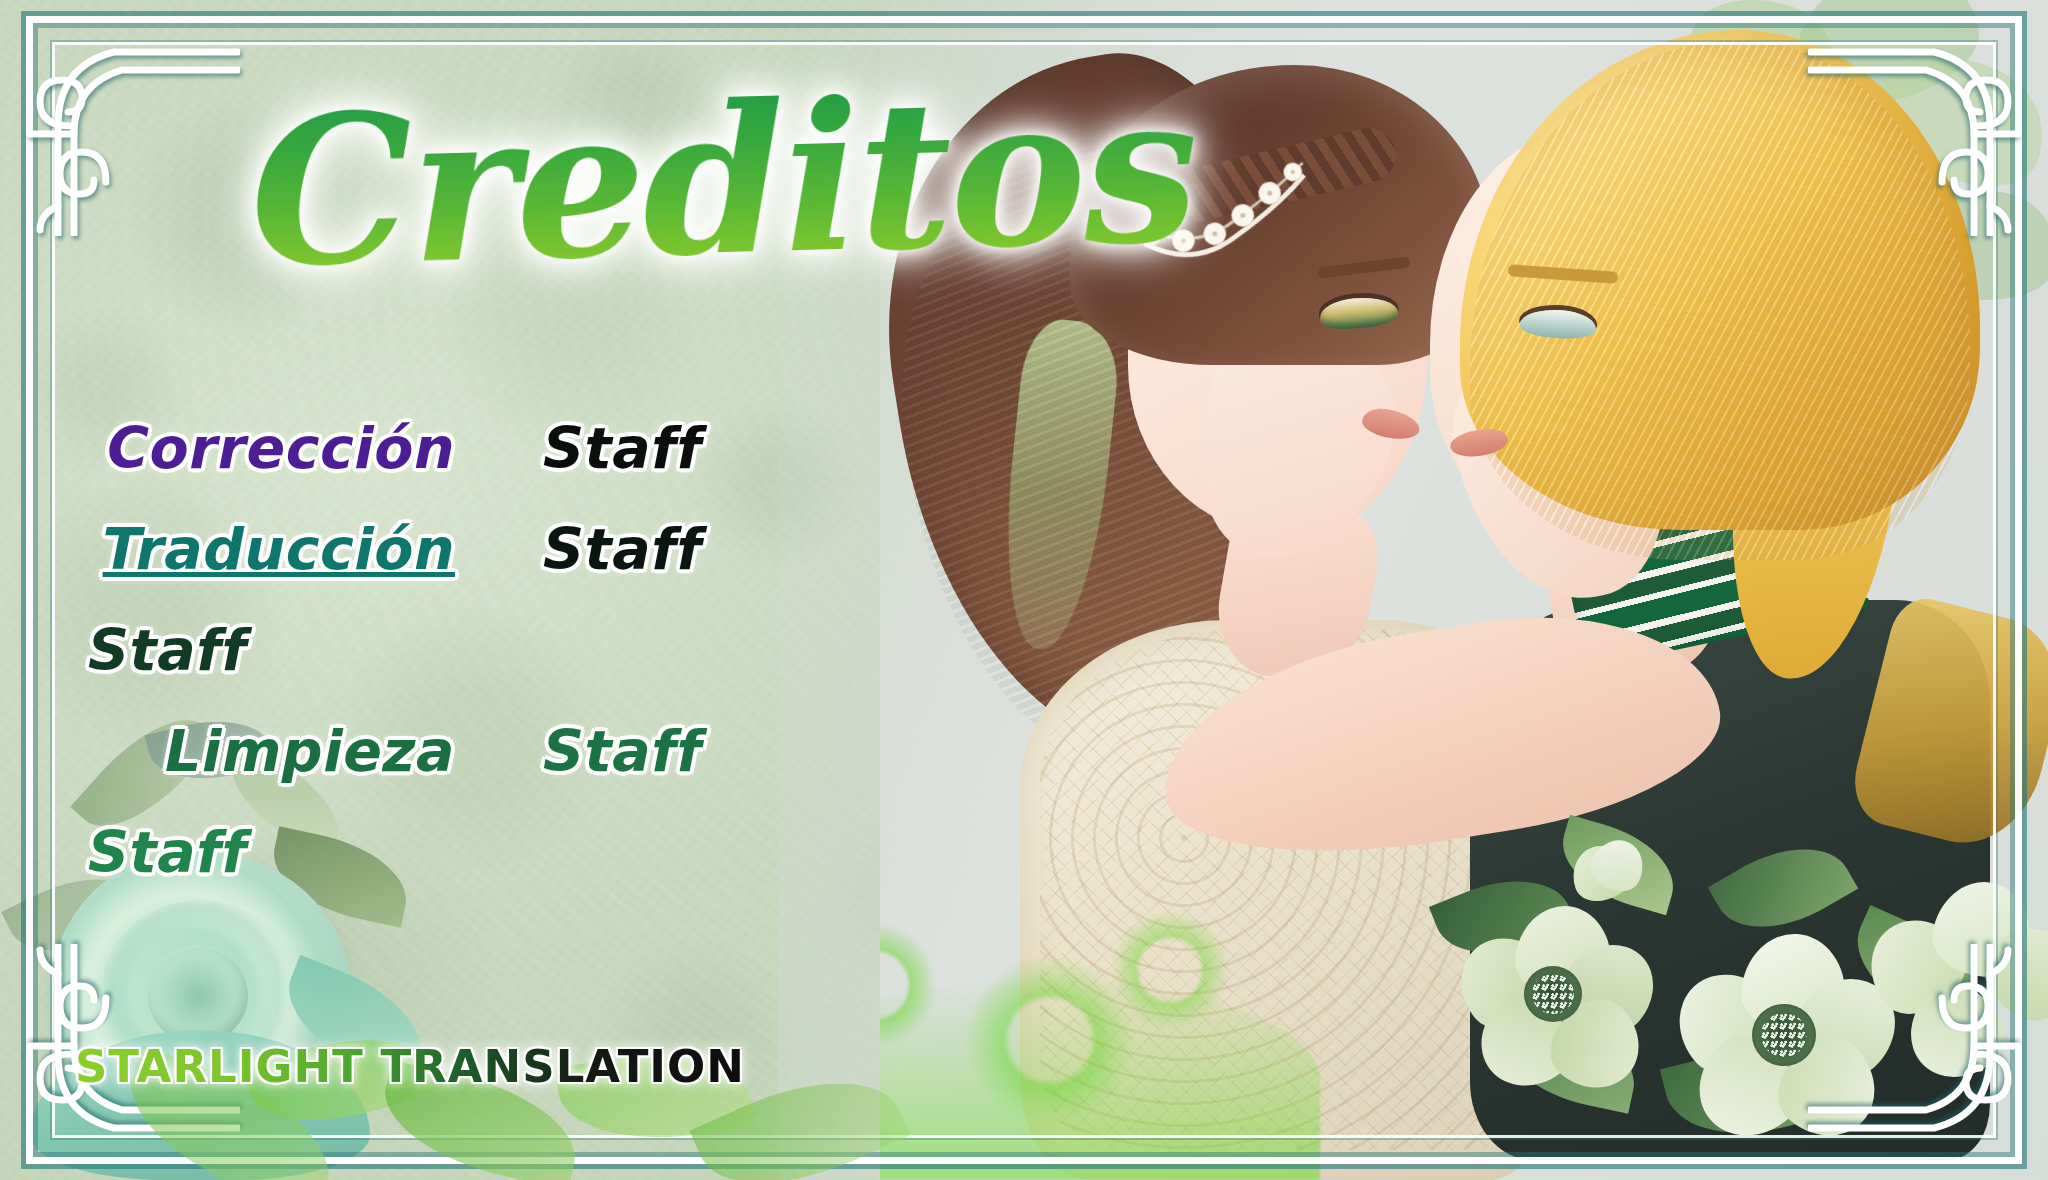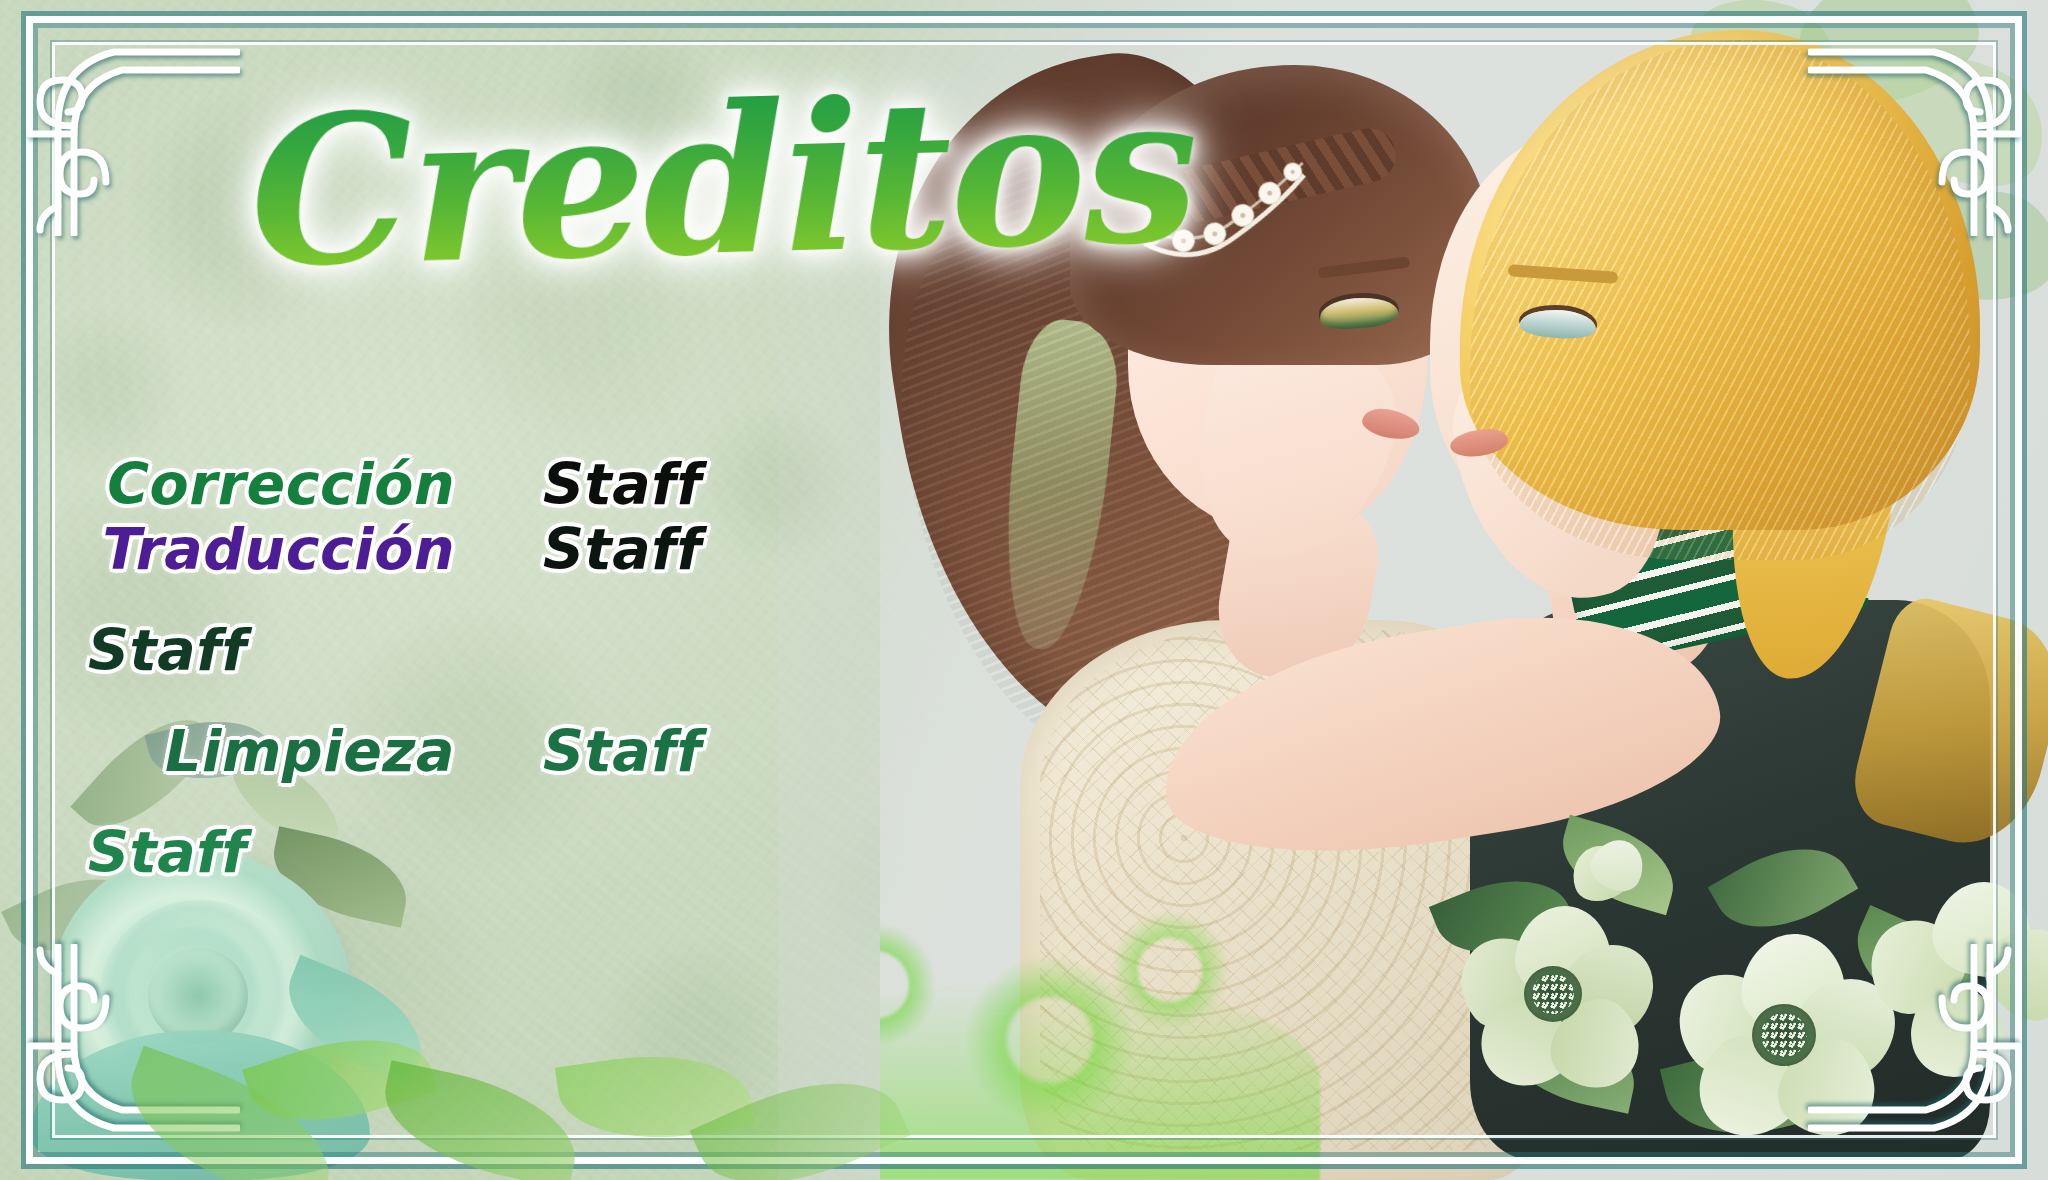--- a/index.html
+++ b/index.html
@@ -610,34 +610,35 @@
       </g>
     </svg>
   </div>
 
   <div class="content">
 
     <div class="title">Creditos</div>
 
     <div class="credits-list">
       <div class="credit-row">
-        <span class="role" style="color: #15803d; margin-top: 36px;">Corrección</span>
+        <span class="role" style="color: #4c1d95;">Corrección</span>
         <span class="value" style="color: rgb(11, 15, 12);">Staff</span>
       </div>
       <div class="credit-row">
-        <span class="role" style="color: #4c1d95;">Traducción</span>
+        <span class="role" style="color: #0f766e; text-decoration: underline;">Traducción</span>
         <span class="value" style="color: rgb(12, 22, 16);">Staff</span>
       </div>
       <div class="credit-row">
         <span class="value" style="color: rgb(18, 59, 37);">Staff</span>
       </div>
       <div class="credit-row">
         <span class="role" style="color: rgb(26, 112, 67);">Limpieza</span>
         <span class="value" style="color: rgb(27, 115, 69);">Staff</span>
       </div>
       <div class="credit-row">
         <span class="value" style="color: rgb(31, 133, 76);">Staff</span>
       </div>
     </div>
 
+    <div class="studio">STARLIGHT TRANSLATION</div>
   </div>
 
 </div>
 
 </body></html>

